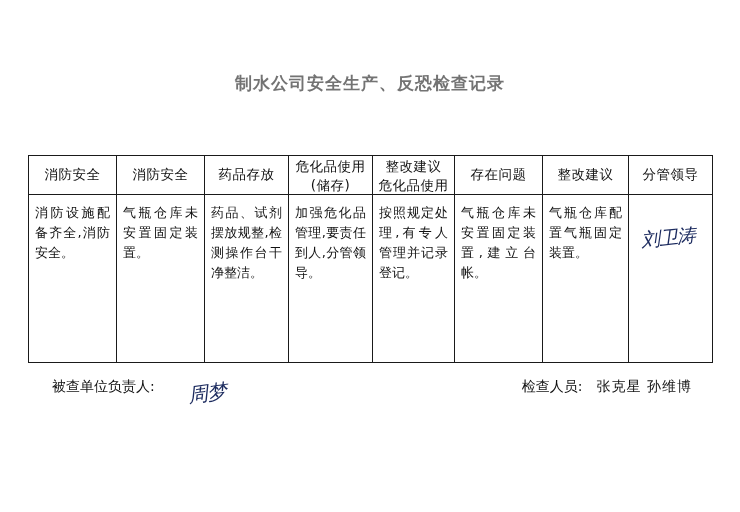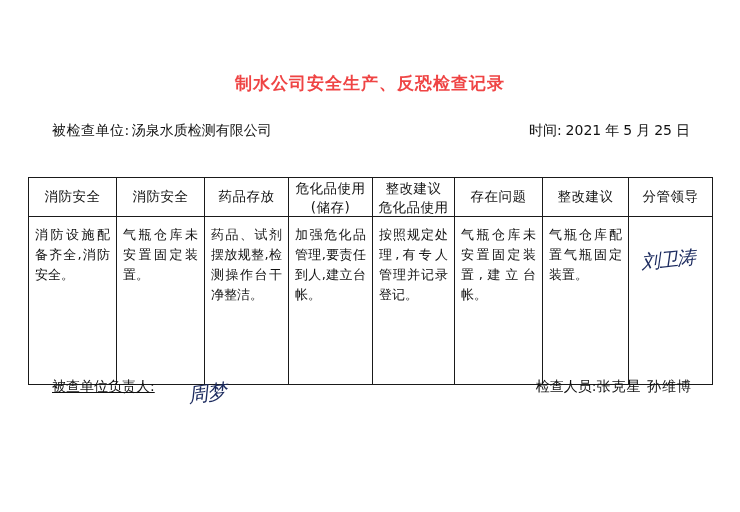--- a/index.html
+++ b/index.html
@@ -23,21 +23,21 @@
   }
   .doc-title {
     position: absolute;
     top: 72px;
     left: 0;
     width: 740px;
     text-align: center;
     font-size: 17px;
     font-weight: bold;
     letter-spacing: 1px;
-    color: #ef4444;
+    color: #737373;
   }
   .meta-row {
     position: absolute;
     top: 122px;
     left: 52px;
     width: 640px;
     height: 22px;
   }
   .meta-left {
     position: absolute;
@@ -63,21 +63,20 @@
   .meta-right span {
     padding: 0 2px;
   }
   table.record {
     position: absolute;
     top: 155px;
     left: 28px;
     width: 684px;
     border-collapse: collapse;
     table-layout: fixed;
-    margin-top: 22px;
   }
   table.record th,
   table.record td {
     border: 1px solid #1a1a1a;
     vertical-align: top;
     padding: 0;
   }
   table.record th {
     height: 34px;
     text-align: center;
@@ -126,30 +125,30 @@
     left: 52px;
     width: 640px;
     height: 26px;
   }
   .footer-left {
     position: absolute;
     left: 0;
     top: 0;
     font-size: 14px;
     white-space: nowrap;
-    text-decoration: underline;
   }
   .footer-right {
     position: absolute;
     right: 0;
     top: 0;
     font-size: 14px;
     white-space: nowrap;
   }
   .footer-right .inspectors {
+    margin-left: 14px;
     letter-spacing: 1px;
   }
   .sig-owner {
     font-family: "DejaVu Serif", serif;
     font-style: italic;
     font-size: 20px;
     color: #1b2a5e;
     position: absolute;
     left: 136px;
     top: 2px;
@@ -157,28 +156,20 @@
     letter-spacing: -1px;
   }
 </style>
 </head>
 <body>
 
 <div class="page">
 
   <div class="doc-title">制水公司安全生产、反恐检查记录</div>
 
-  <div class="meta-row">
-    <div class="meta-left">
-      <span class="label">被检查单位:</span><span class="value">汤泉水质检测有限公司</span>
-    </div>
-    <div class="meta-right">
-      <span>时间:</span><span>2021</span><span>年</span><span>5</span><span>月</span><span>25</span><span>日</span>
-    </div>
-  </div>
 
   <table class="record">
     <colgroup>
       <col style="width:88px">
       <col style="width:88px">
       <col style="width:84px">
       <col style="width:84px">
       <col style="width:82px">
       <col style="width:88px">
       <col style="width:86px">
@@ -212,21 +203,21 @@
         <th>
           <span class="th-inner">分管领导</span>
         </th>
       </tr>
     </thead>
     <tbody>
       <tr>
         <td class="cell">消防设施配备齐全,消防安全。</td>
         <td class="cell">气瓶仓库未安置固定装置。</td>
         <td class="cell">药品、试剂摆放规整,检测操作台干净整洁。</td>
-        <td class="cell">加强危化品管理,要责任到人,建立台帐。</td>
+        <td class="cell">加强危化品管理,要责任到人,分管领导。</td>
         <td class="cell">按照规定处理,有专人管理并记录登记。</td>
         <td class="cell">气瓶仓库未安置固定装置,建立台帐。</td>
         <td class="cell">气瓶仓库配置气瓶固定装置。</td>
         <td class="cell cell-leader">
           <span class="signature sig-leader">刘卫涛</span>
         </td>
       </tr>
     </tbody>
   </table>
 

